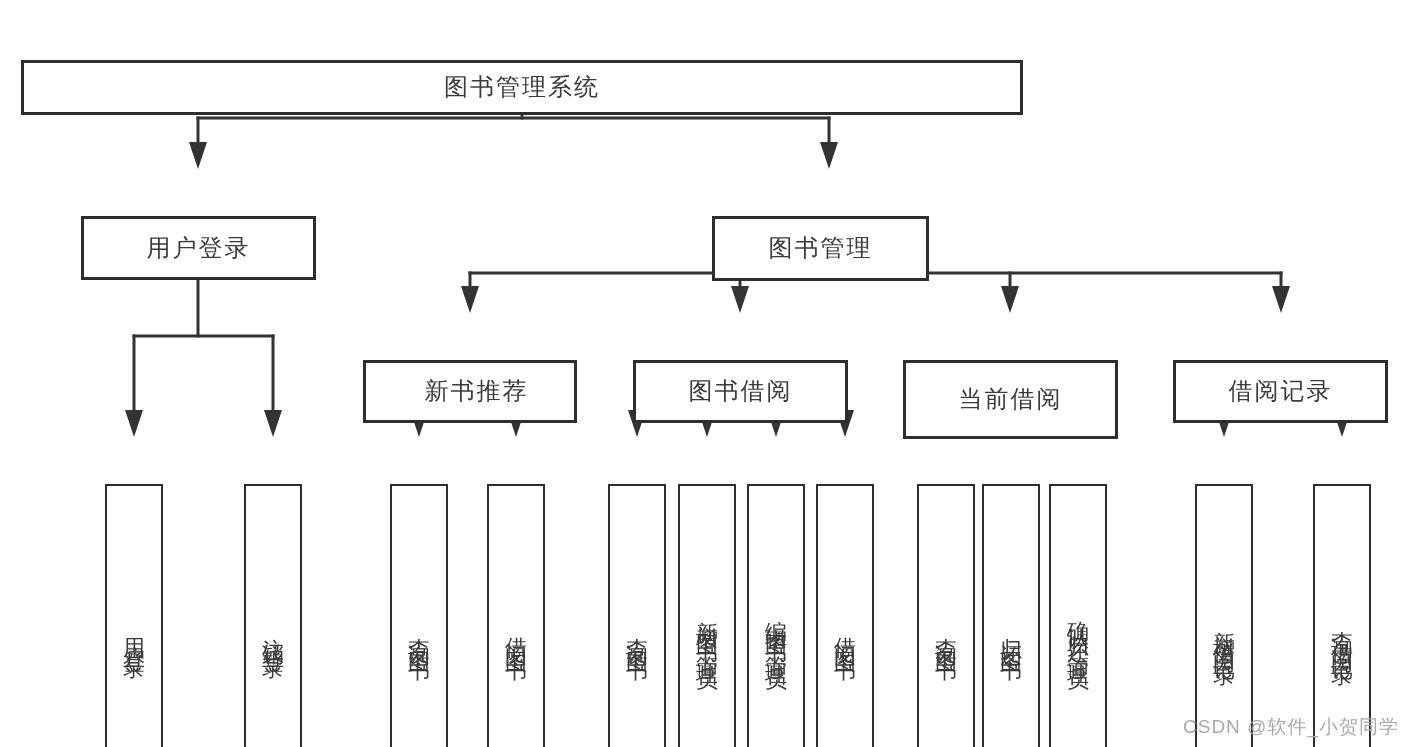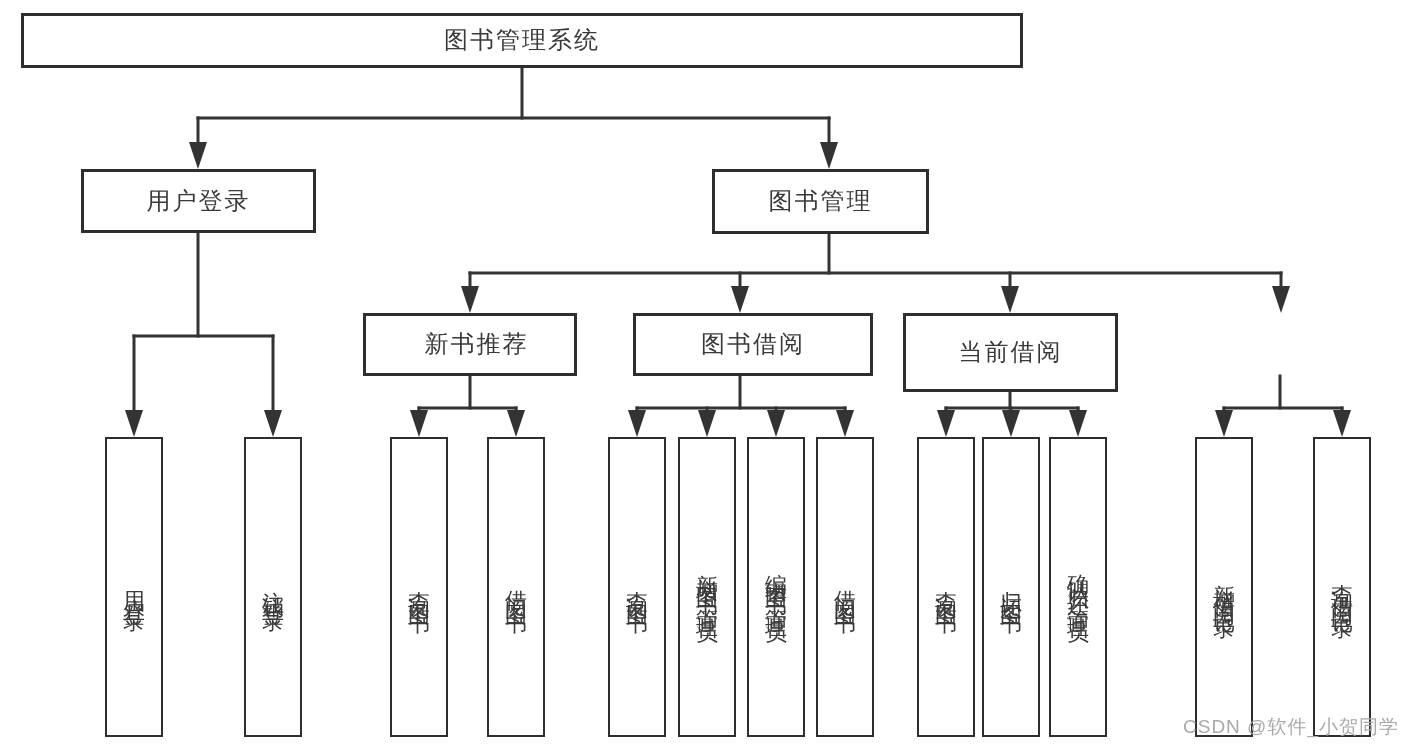--- a/index.html
+++ b/index.html
@@ -18,37 +18,37 @@
     font-family:"Liberation Sans","DejaVu Sans",sans-serif;
   }
   svg.connectors{position:absolute;left:0;top:0;color:var(--line);}
   .node{
     position:absolute;box-sizing:border-box;
     background:var(--bg);
     border:3px solid var(--border);
     display:flex;align-items:center;justify-content:center;
     color:var(--text);
     font-size:24px;letter-spacing:2px;
-    text-align:left;line-height:1.1;
+    text-align:left;line-height:1.1;margin-top:47px;
   }
   .leaf{
     writing-mode:vertical-rl;
     text-orientation:mixed;
     font-size:22px;letter-spacing:7px;
     border-width:2.5px;
     width:58px;height:300px;top:437px;
   }
   
   #n-root{left:21px;top:13px;width:1002px;height:55px;}
   
   #n-l2-0{left:81px;top:169px;width:235px;height:64px;}
   #n-l2-1{left:712px;top:169px;width:217px;height:65px;}
   
   #n-l3-0{left:363px;top:313px;width:214px;height:63px;padding-left:13px;}
-  #n-l3-1{left:633px;top:313px;width:240px;height:63px;}
+  #n-l3-1{left:633px;top:313px;width:215px;height:63px;}
   #n-l3-2{left:903px;top:313px;width:215px;height:79px;}
   #n-l3-3{left:1173px;top:313px;width:215px;height:63px;}
   
   #n-leaf-0{left:105px;}
   #n-leaf-1{left:244px;}
   #n-leaf-2{left:390px;}
   #n-leaf-3{left:487px;}
   #n-leaf-4{left:608px;}
   #n-leaf-5{left:678px;}
   #n-leaf-6{left:747px;}
@@ -149,20 +149,21 @@
   </svg>
 
   <div class="node" id="n-root">图书管理系统</div>
 
   <div class="node" id="n-l2-0">用户登录</div>
   <div class="node" id="n-l2-1">图书管理</div>
 
   <div class="node" id="n-l3-0">新书推荐</div>
   <div class="node" id="n-l3-1">图书借阅</div>
   <div class="node" id="n-l3-2">当前借阅</div>
+  <div class="node" id="n-l3-3">借阅记录</div>
 
   <div class="node leaf" id="n-leaf-0">用户登录</div>
   <div class="node leaf" id="n-leaf-1">注销登录</div>
   <div class="node leaf" id="n-leaf-2">查询图书</div>
   <div class="node leaf" id="n-leaf-3">借阅图书</div>
   <div class="node leaf" id="n-leaf-4">查询图书</div>
   <div class="node leaf" id="n-leaf-5">新增图书（管理员）</div>
   <div class="node leaf" id="n-leaf-6">编辑图书（管理员）</div>
   <div class="node leaf" id="n-leaf-7">借阅图书</div>
   <div class="node leaf" id="n-leaf-8">查询图书</div>

